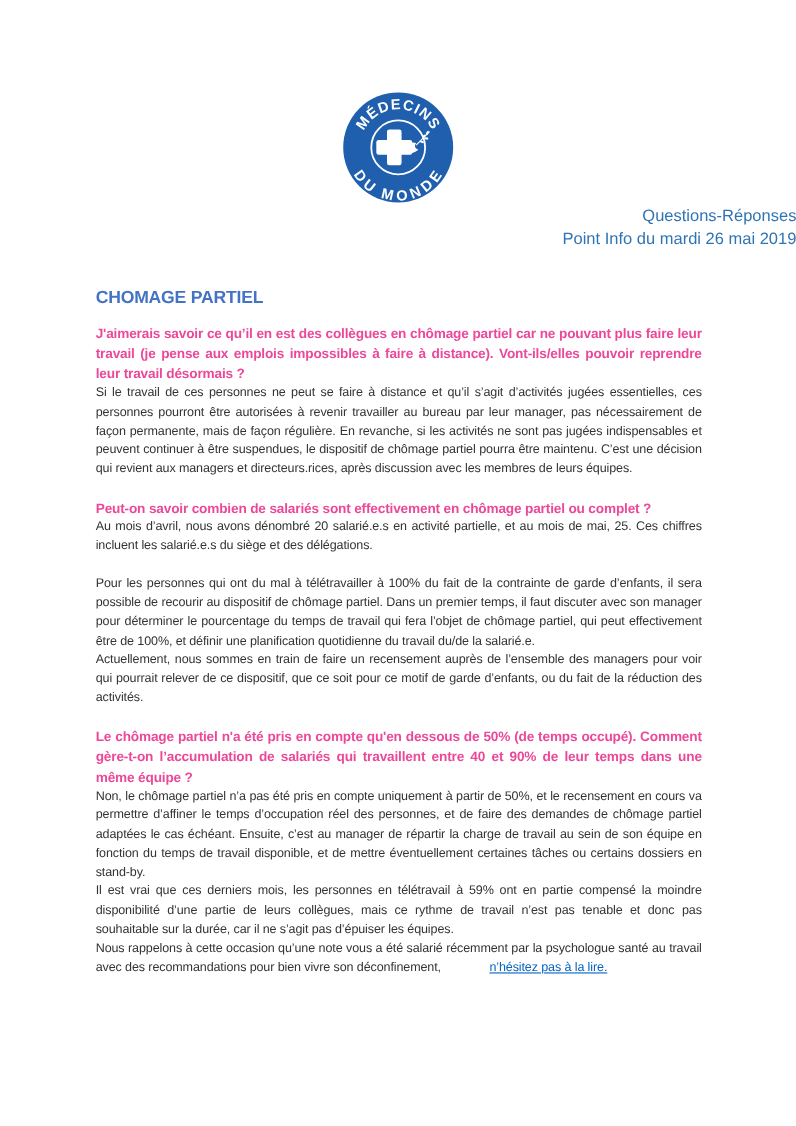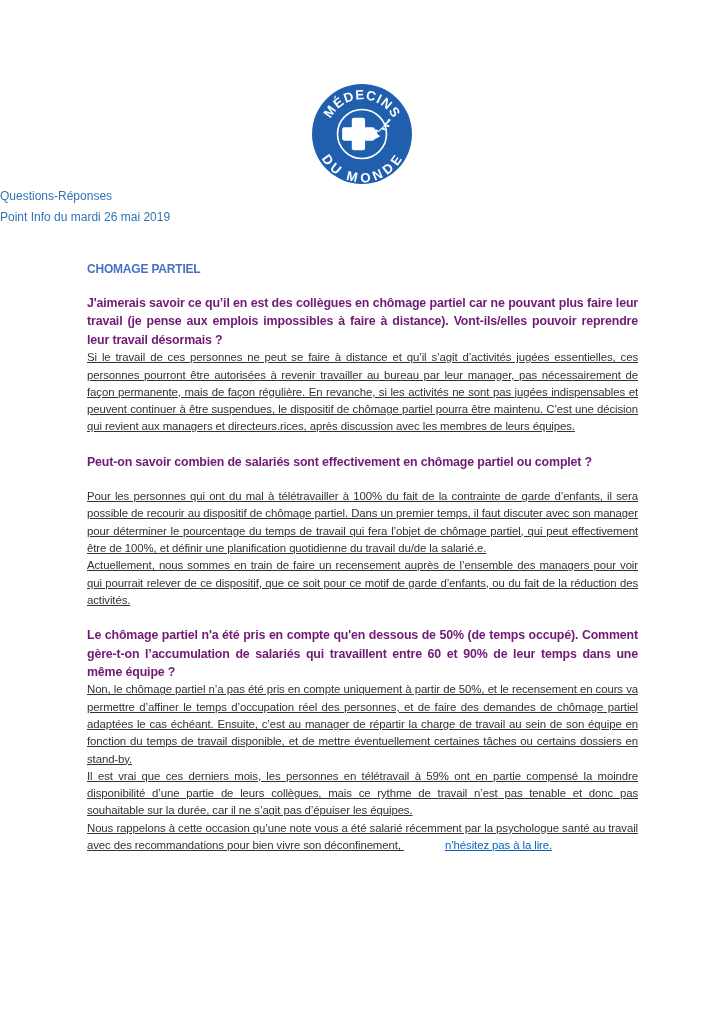--- a/index.html
+++ b/index.html
@@ -1,28 +1,28 @@
 <!DOCTYPE html>
 <html><head>
 <meta charset="utf-8">
 <style>
   html, body { margin: 0; padding: 0; background: #ffffff; }
   body { width: 724px; height: 1024px; position: relative; overflow: hidden;
          font-family: "Liberation Sans", sans-serif; color: #262626; }
   .page { position: absolute; left: 0; top: 0; width: 724px; height: 1024px; background: #fff; }
   .logo { position: absolute; left: 311px; top: 83px; width: 102px; height: 102px; }
-  .title-block { position: absolute; left: 0; top: 186px; width: 724px; text-align: left;
-                 color: #2e74b5; font-size: 12px; line-height: 21px; }
+  .title-block { position: absolute; left: 0; top: 186px; width: 724px; text-align: right;
+                 color: #2e74b5; font-size: 15px; line-height: 21px; }
   .section-heading { position: absolute; left: 87px; top: 262px; font-weight: bold;
-                     color: #4472c4; font-size: 12px; letter-spacing: -0.2px; text-align: right; }
+                     color: #4472c4; font-size: 16px; letter-spacing: -0.2px; text-align: right; }
   .content { position: absolute; left: 87px; top: 294px; width: 551px;
              font-size: 11.4px; line-height: 17.3px; text-align: justify; }
   .qa { margin-bottom: 17px; }
-  .q { font-weight: bold; font-size: 12.4px; line-height: 18.4px; color: #701a75; letter-spacing: -0.15px; }
-  .a p { margin: 0; text-decoration: underline; }
+  .q { font-weight: bold; font-size: 12.4px; line-height: 18.4px; color: #ec4899; letter-spacing: -0.15px; }
+  .a p { margin: 0; }
   .a { color: #333; letter-spacing: -0.1px; }
   a.link { color: #0563c1; text-decoration: underline; padding-left: 41px; }
 </style>
 </head>
 <body>
 
 <div class="page">
 
   <svg class="logo" viewBox="0 0 100 100">
     <defs>
@@ -64,31 +64,34 @@
 
     <div class="qa">
       <div class="q">J'aimerais savoir ce qu’il en est des collègues en chômage partiel car ne pouvant plus faire leur travail (je pense aux emplois impossibles à faire à distance). Vont-ils/elles pouvoir reprendre leur travail désormais ?</div>
       <div class="a">
         <p>Si le travail de ces personnes ne peut se faire à distance et qu’il s’agit d’activités jugées essentielles, ces personnes pourront être autorisées à revenir travailler au bureau par leur manager, pas nécessairement de façon permanente, mais de façon régulière. En revanche, si les activités ne sont pas jugées indispensables et peuvent continuer à être suspendues, le dispositif de chômage partiel pourra être maintenu. C’est une décision qui revient aux managers et directeurs.rices, après discussion avec les membres de leurs équipes.</p>
       </div>
     </div>
 
     <div class="qa">
       <div class="q">Peut-on savoir combien de salariés sont effectivement en chômage partiel ou complet ?</div>
+      <div class="a">
+        <p>Au mois d’avril, nous avons dénombré 20 salarié.e.s en activité partielle, et au mois de mai, 25. Ces chiffres incluent les salarié.e.s du siège et des délégations.</p>
+      </div>
     </div>
 
     <div class="qa">
       <div class="a">
         <p>Pour les personnes qui ont du mal à télétravailler à 100% du fait de la contrainte de garde d’enfants, il sera possible de recourir au dispositif de chômage partiel. Dans un premier temps, il faut discuter avec son manager pour déterminer le pourcentage du temps de travail qui fera l’objet de chômage partiel, qui peut effectivement être de 100%, et définir une planification quotidienne du travail du/de la salarié.e.</p>
         <p>Actuellement, nous sommes en train de faire un recensement auprès de l’ensemble des managers pour voir qui pourrait relever de ce dispositif, que ce soit pour ce motif de garde d’enfants, ou du fait de la réduction des activités.</p>
       </div>
     </div>
 
     <div class="qa">
-      <div class="q">Le chômage partiel n'a été pris en compte qu'en dessous de 50% (de temps occupé). Comment gère-t-on l’accumulation de salariés qui travaillent entre 60 et 90% de leur temps dans une même équipe ?</div>
+      <div class="q">Le chômage partiel n'a été pris en compte qu'en dessous de 50% (de temps occupé). Comment gère-t-on l’accumulation de salariés qui travaillent entre 40 et 90% de leur temps dans une même équipe ?</div>
       <div class="a">
         <p>Non, le chômage partiel n’a pas été pris en compte uniquement à partir de 50%, et le recensement en cours va permettre d’affiner le temps d’occupation réel des personnes, et de faire des demandes de chômage partiel adaptées le cas échéant. Ensuite, c’est au manager de répartir la charge de travail au sein de son équipe en fonction du temps de travail disponible, et de mettre éventuellement certaines tâches ou certains dossiers en stand-by.</p>
         <p>Il est vrai que ces derniers mois, les personnes en télétravail à 59% ont en partie compensé la moindre disponibilité d’une partie de leurs collègues, mais ce rythme de travail n’est pas tenable et donc pas souhaitable sur la durée, car il ne s’agit pas d’épuiser les équipes.</p>
         <p><span>Nous rappelons à cette occasion qu’une note vous a été salarié récemment par la psychologue santé au travail avec des recommandations pour bien vivre son déconfinement, </span><a class="link" href="#">n’hésitez pas à la lire.</a></p>
       </div>
     </div>
 
   </div>
 </div>
 

